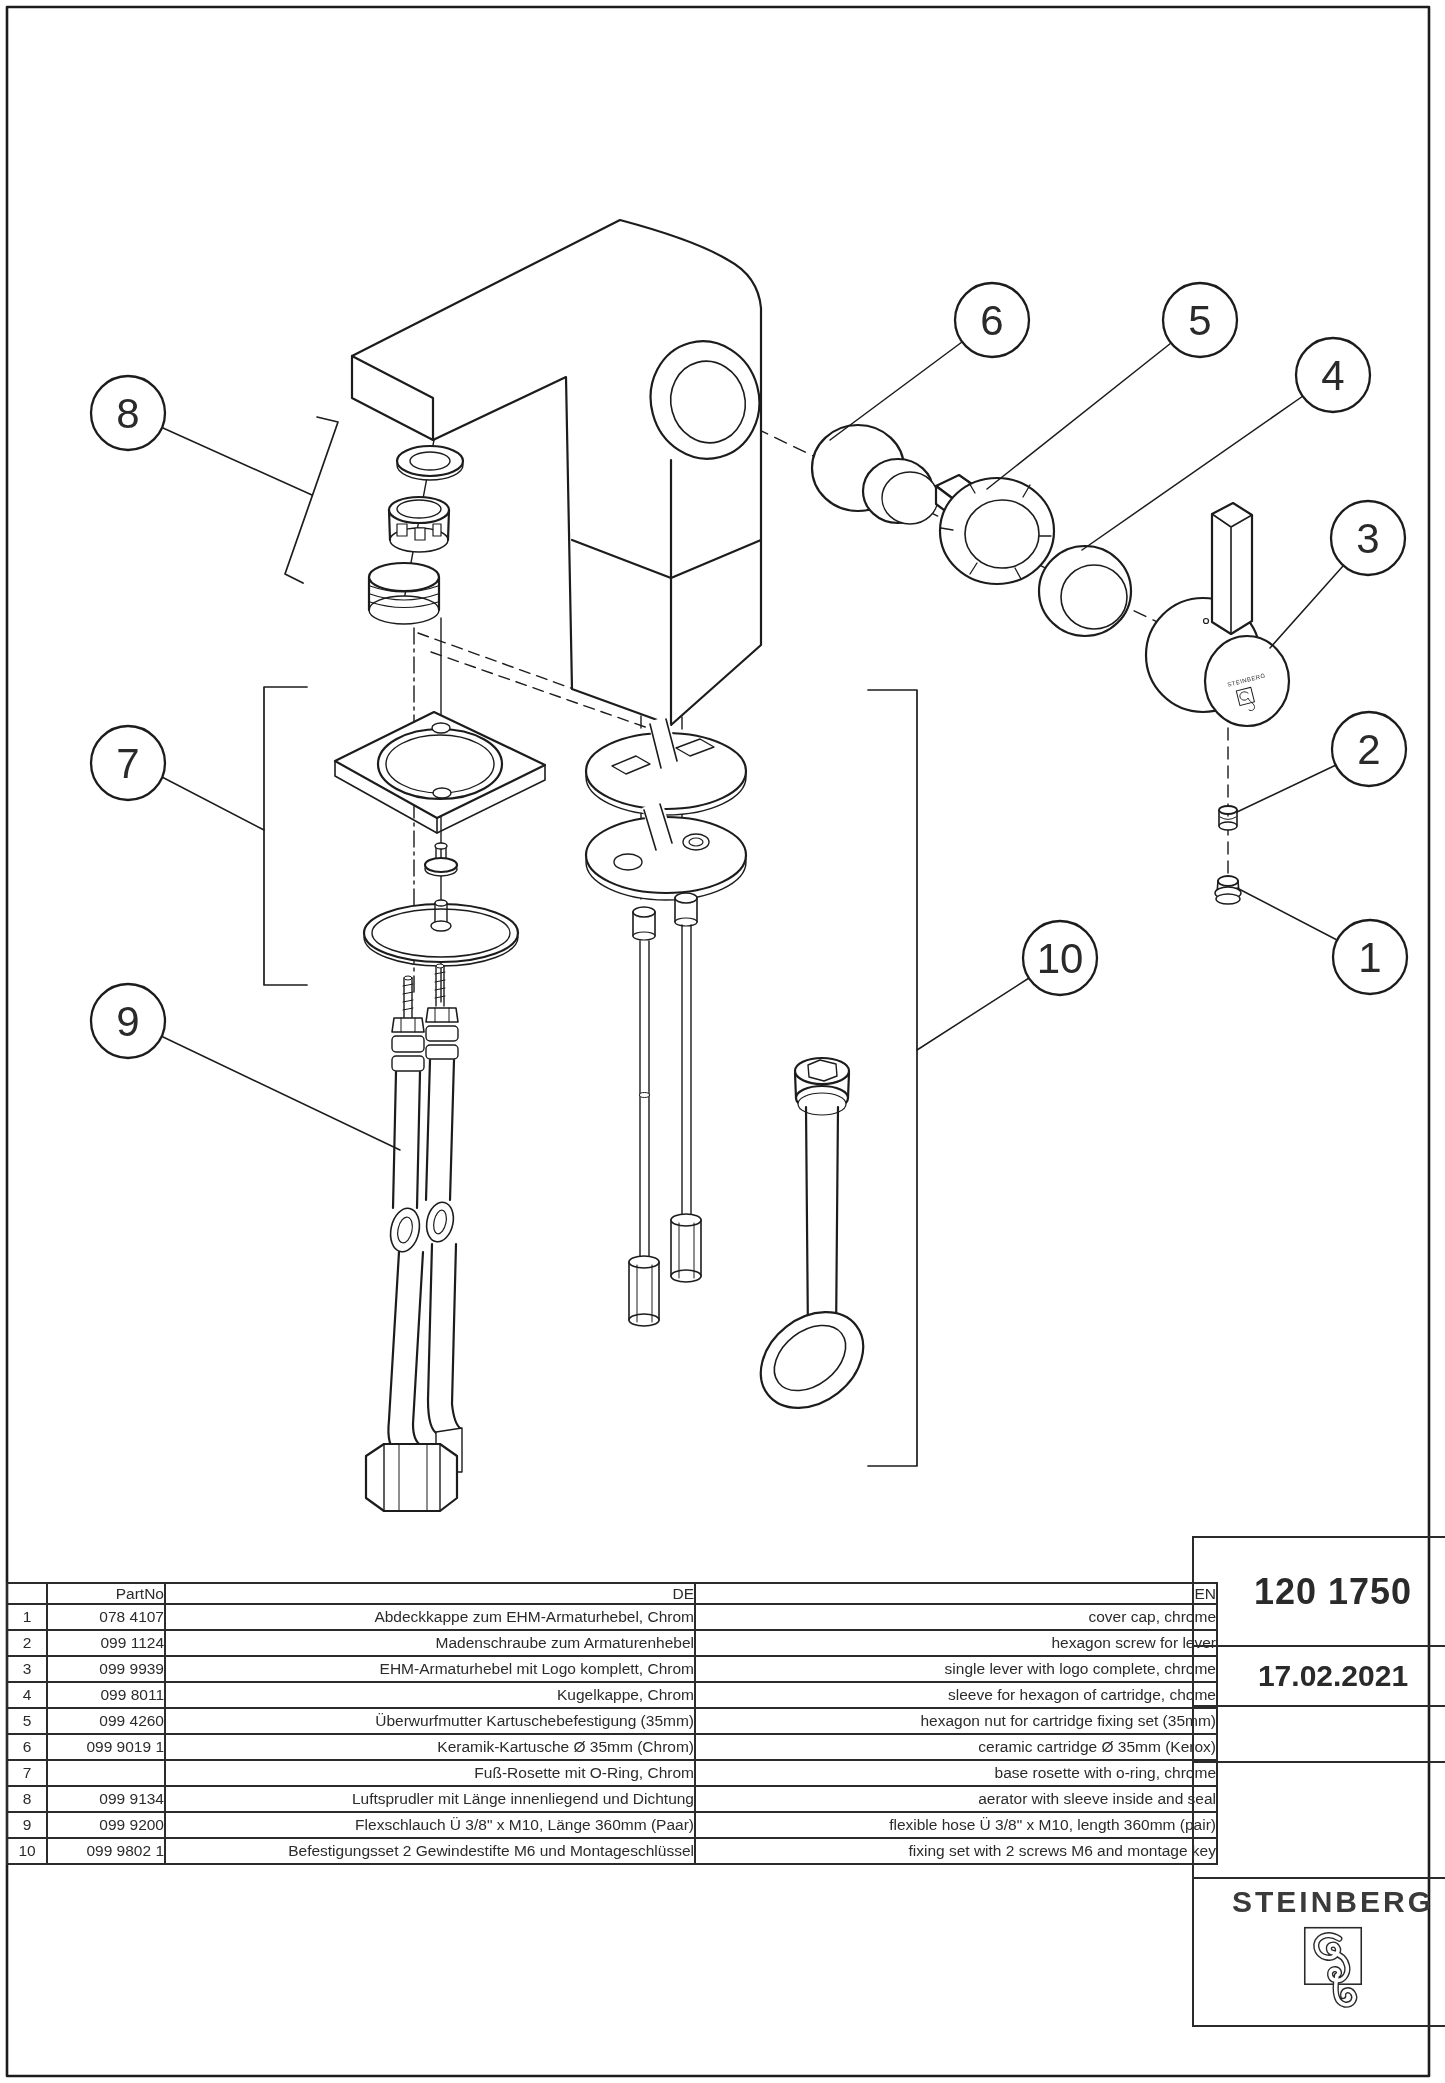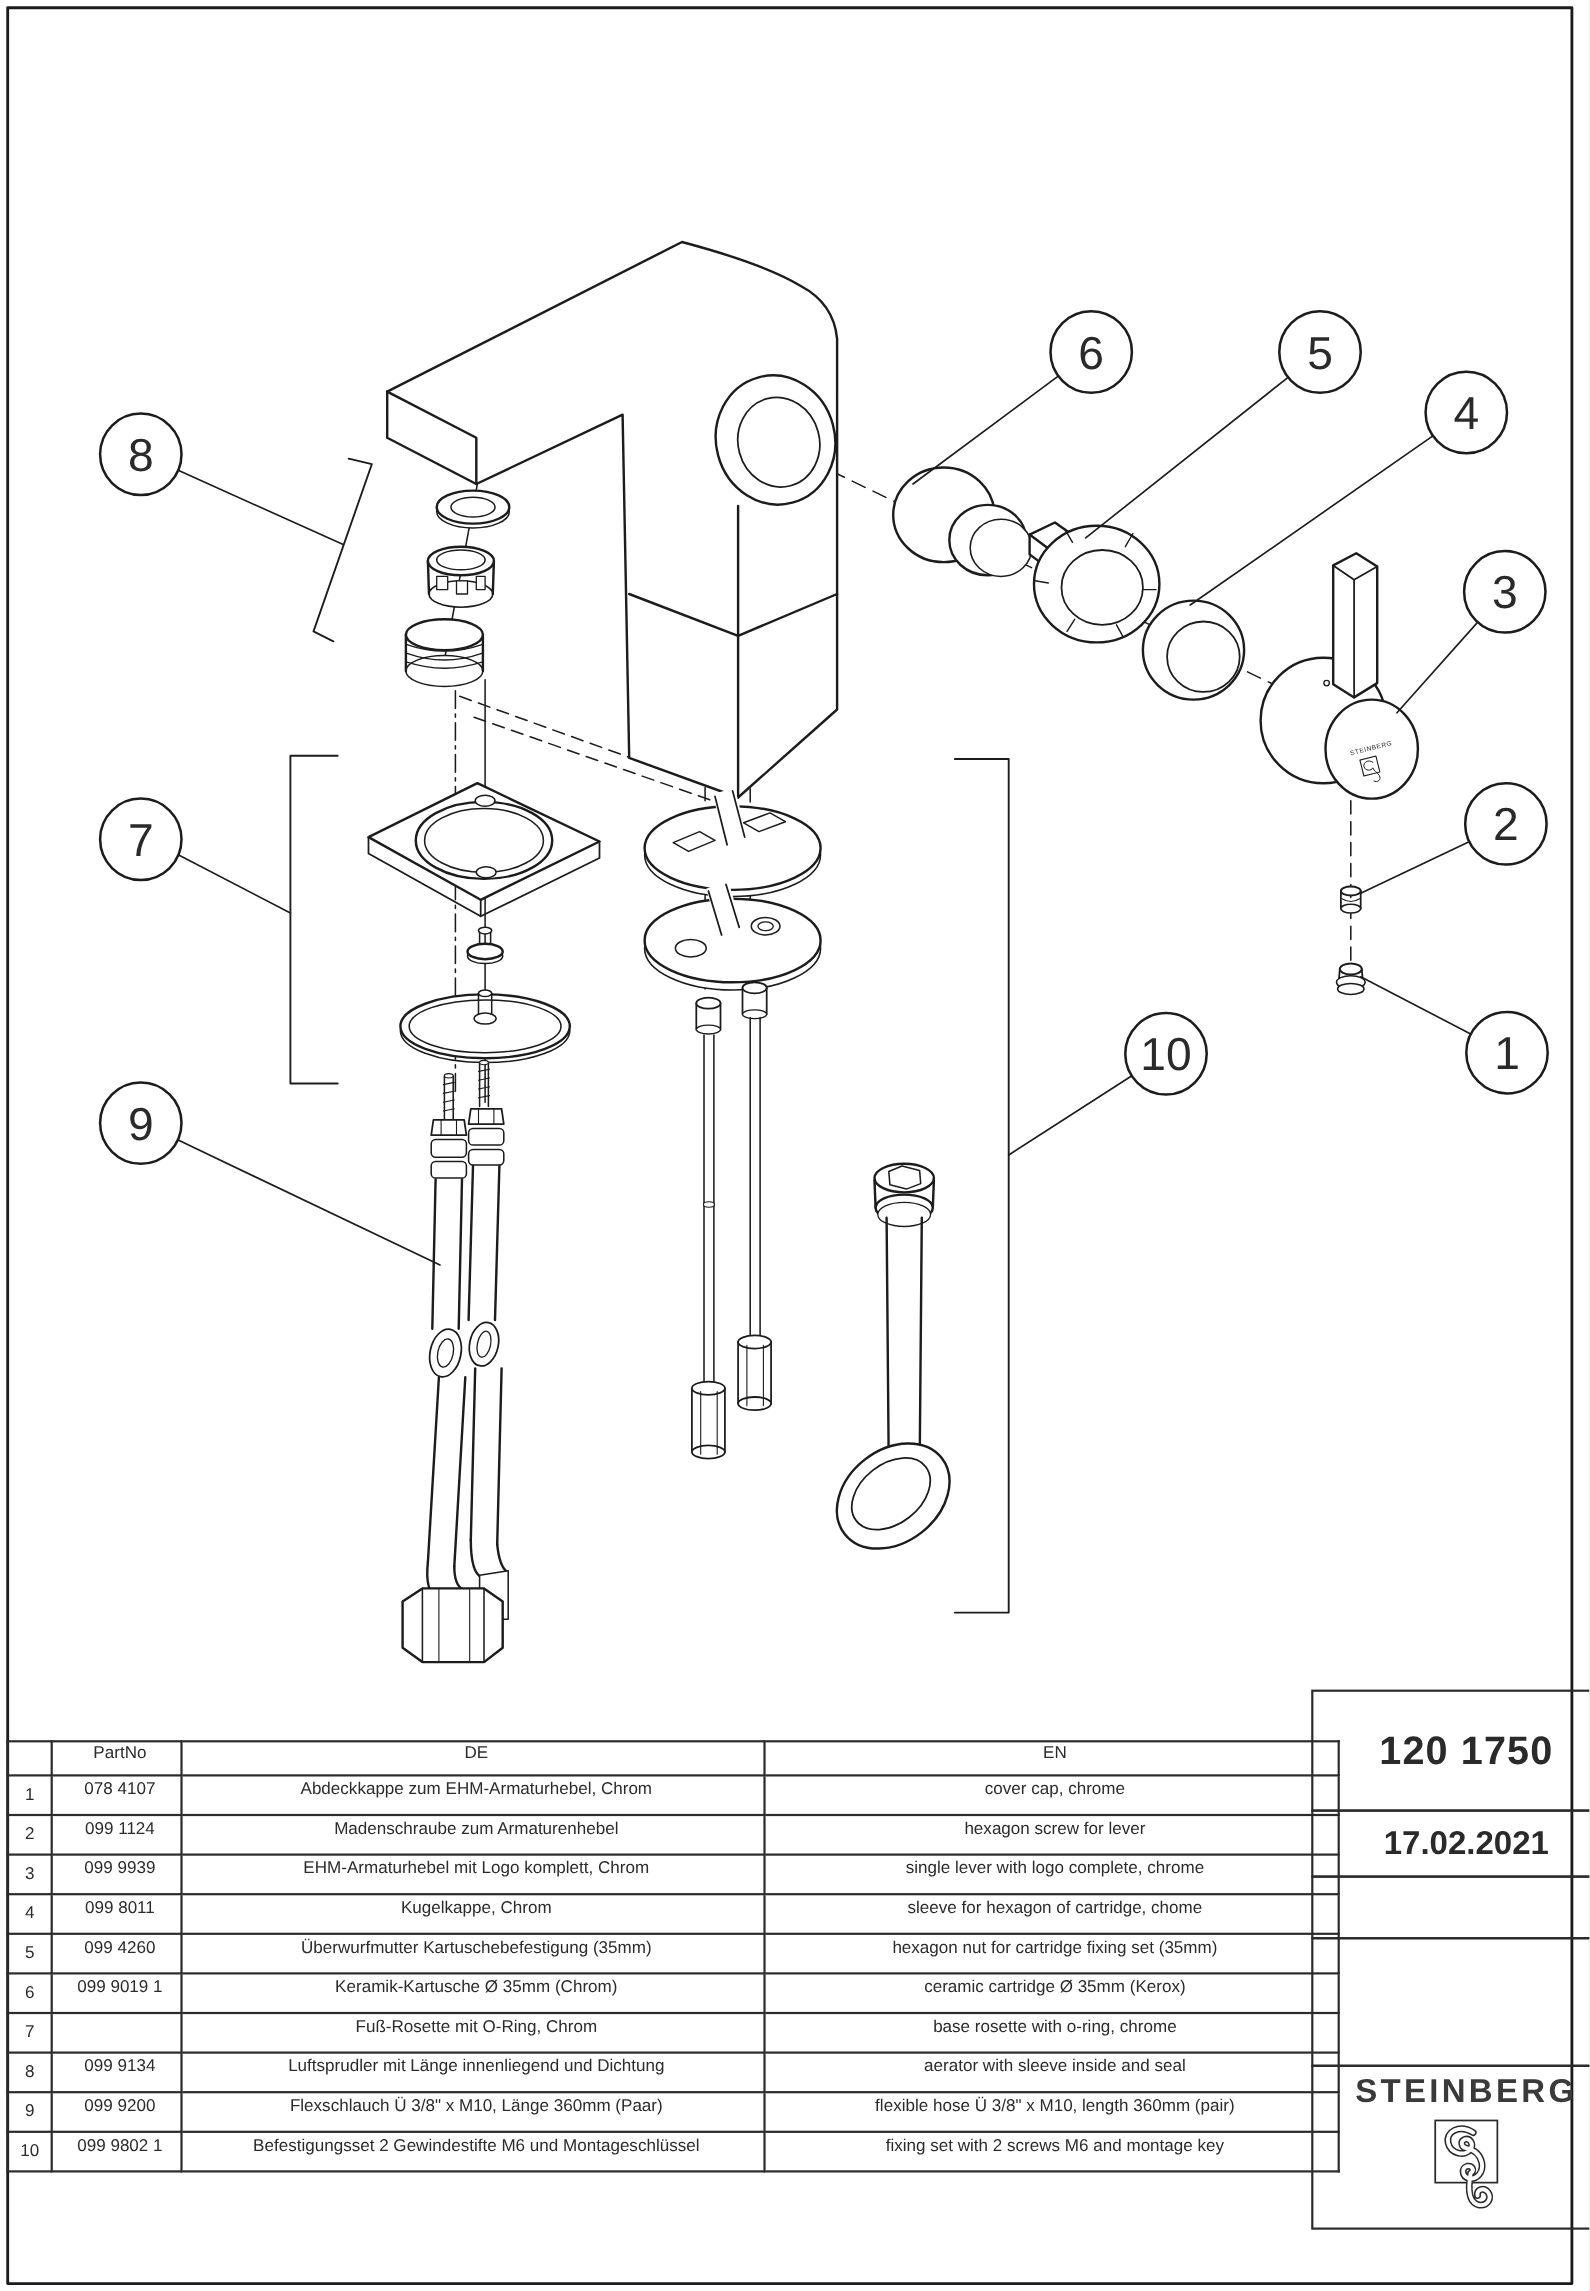--- a/index.html
+++ b/index.html
@@ -5,21 +5,21 @@
   html,body{margin:0;padding:0;background:#e8e8e8;}
   .page{position:relative;width:1445px;height:2083px;background:#ffffff;margin:0 auto;
         font-family:"Liberation Sans", sans-serif;color:#2a2a2a;overflow:hidden;}
   svg text{font-family:"Liberation Sans", sans-serif;}
   .callout-num{font-size:42px;fill:#2a2a2a;}
   .lever-brand{font-size:6px;fill:#2a2a2a;letter-spacing:.5px;}
 
   
   .parts-table{position:absolute;left:6px;top:1582px;width:1188px;border-collapse:collapse;
                table-layout:fixed;font-size:15.5px;color:#2b2b2b;}
-  .parts-table td,.parts-table th{border:2px solid #2b2b2b;padding:0 0 10px 6px;text-align:center;
+  .parts-table td,.parts-table th{border:2px solid #2b2b2b;padding:0 0 0 6px;text-align:right;
                font-weight:normal;white-space:nowrap;overflow:hidden;}
   .parts-table thead th{height:19px;line-height:19px;}
   .parts-table tbody td{height:24px;line-height:24px;}
   .col-no{width:32px;} .col-part{width:110px;} .col-de{width:522px;} .col-en{width:514px;}
   .parts-table td.cell-no{text-align:center;padding:0;}
 
   
   .title-block{position:absolute;left:1192px;top:1536px;width:282px;font-weight:bold;}
   .tb-box{box-sizing:border-box;border:2px solid #2b2b2b;margin-top:-2px;width:100%;
           display:flex;align-items:center;justify-content:center;flex-direction:column;}

